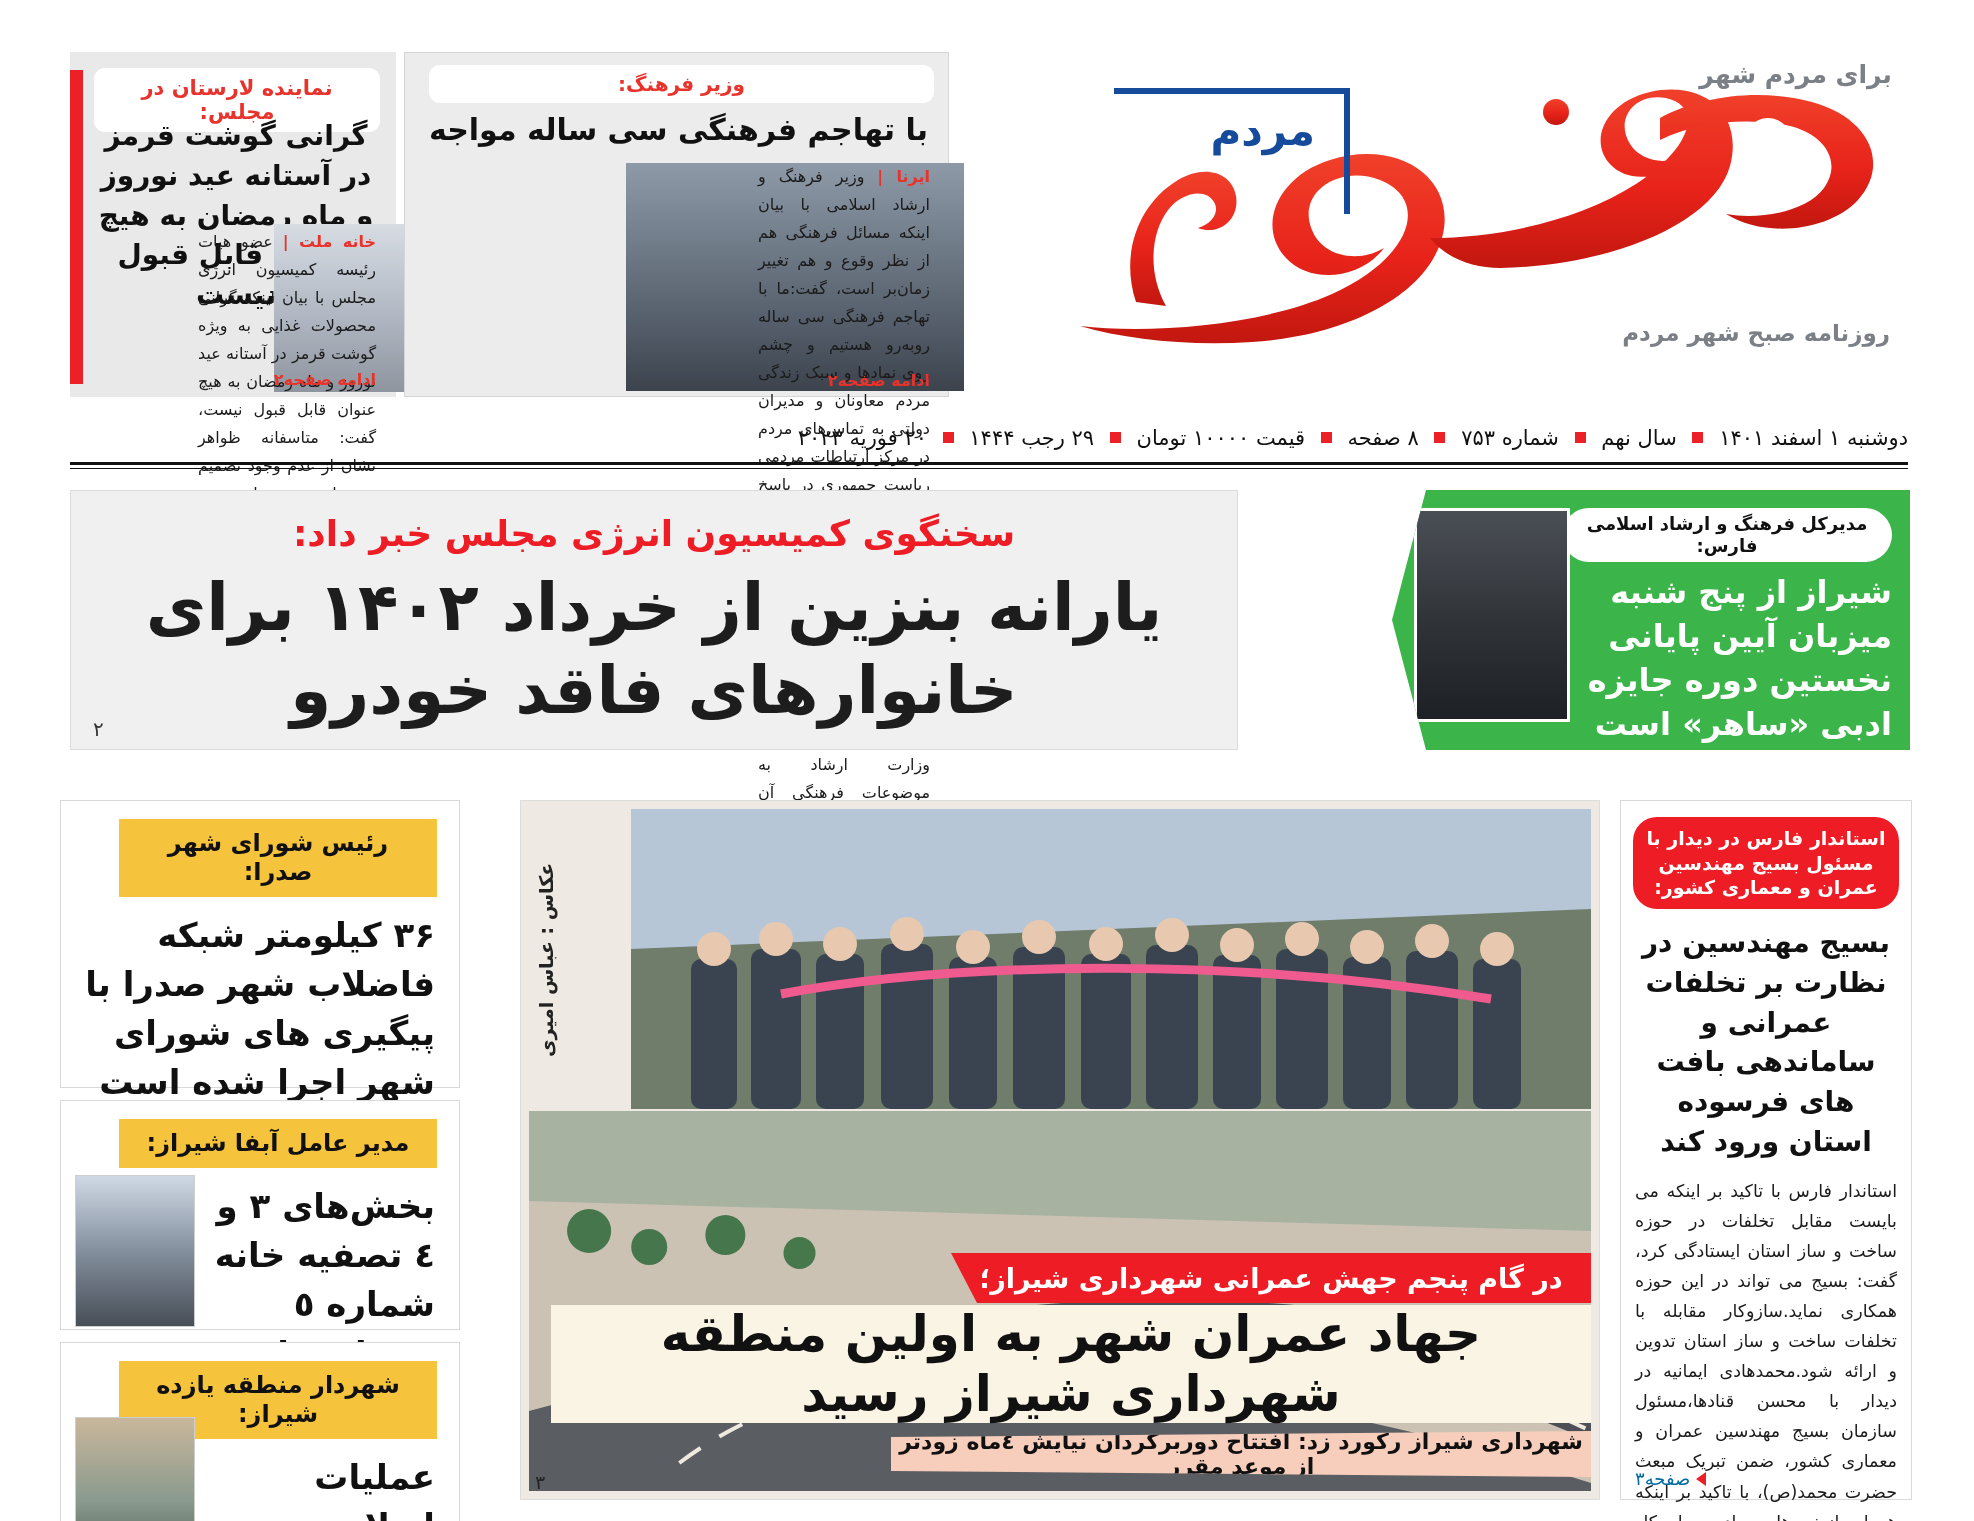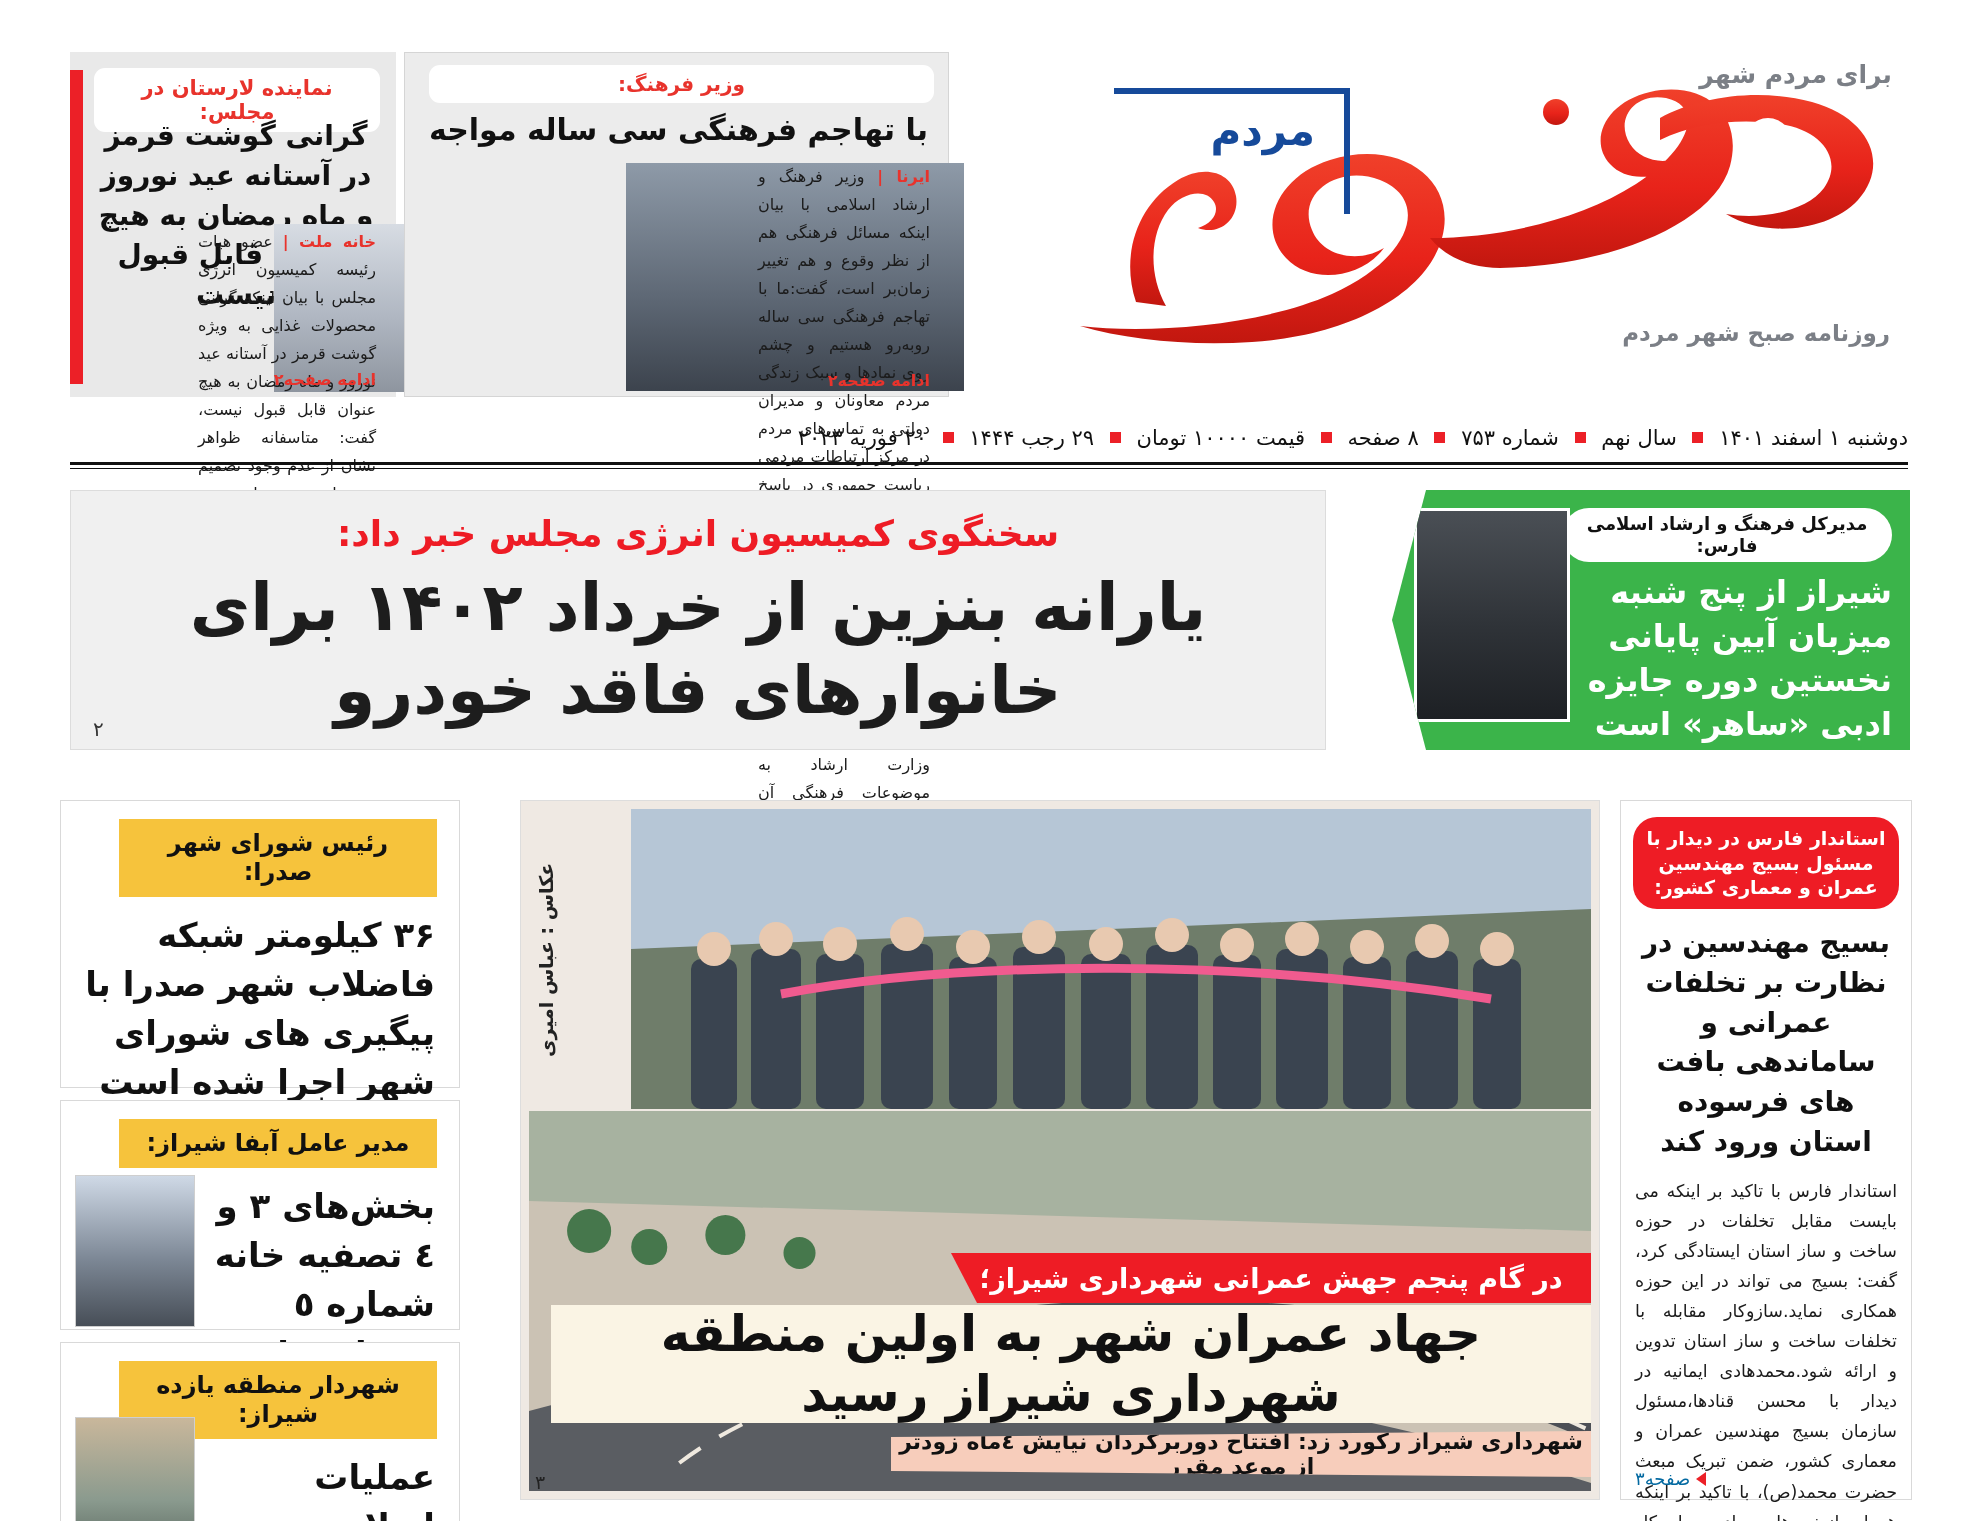--- a/index.html
+++ b/index.html
@@ -62,21 +62,21 @@
 
   .infobar{left:70px;top:424px;width:1838px;height:42px;}
   .infobar .rule{position:absolute;left:0;top:38px;width:1838px;height:3px;background:#111;}
   .infobar .rule2{position:absolute;left:0;top:44px;width:1838px;height:1px;background:#111;}
   .vol{position:absolute;left:0;top:4px;font-size:18px;letter-spacing:.4px;color:#222;}
   .pdate{position:absolute;right:0;top:2px;font-size:21px;color:#111;white-space:nowrap;}
   .dotred{display:inline-block;width:11px;height:11px;background:#ec2027;margin:0 9px;vertical-align:2px;}
 
   
   .lead{
-    left:70px;top:490px;width:1256px;height:260px;
+    left:70px;top:490px;width:1168px;height:260px;
     background:#f0f0f0;border:1px solid #dcdcdc;
   }
   .lead-kicker{
     position:absolute;top:22px;right:0;left:0;text-align:center;
     color:#ee1c25;font-weight:bold;font-size:36px;
   }
   .lead-title{
     position:absolute;top:76px;right:0;left:0;text-align:center;
     color:#1d1d1d;font-weight:bold;font-size:66px;line-height:1.25;
     letter-spacing:-1px;

